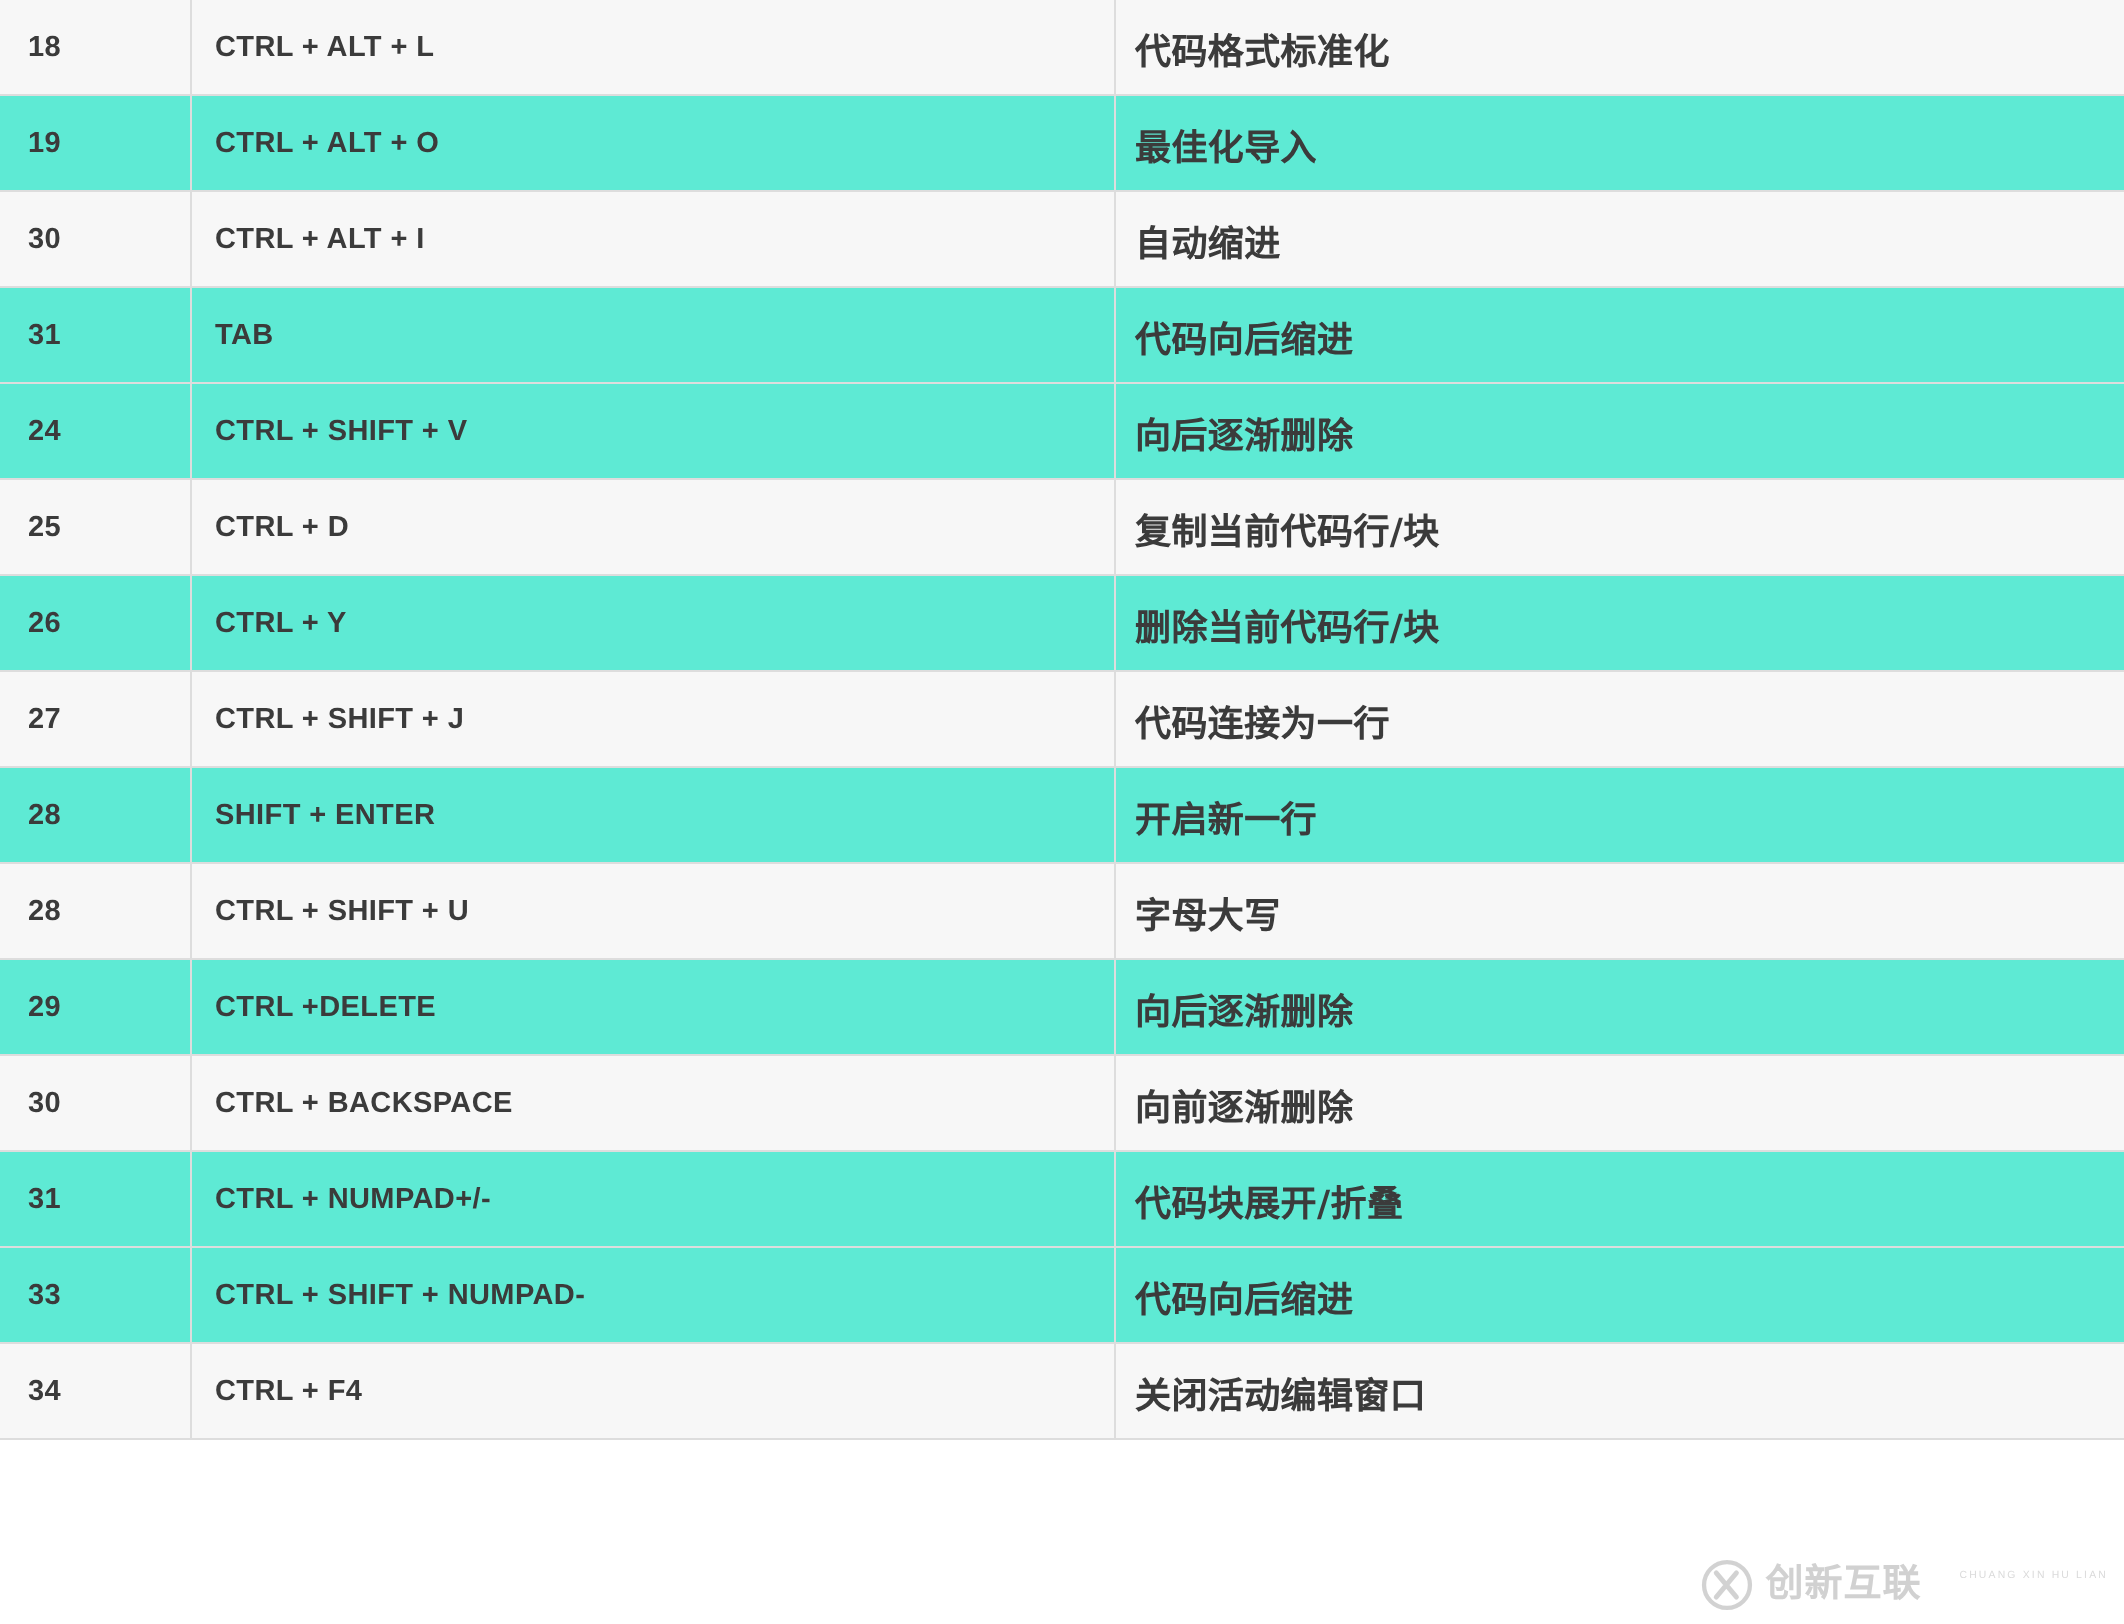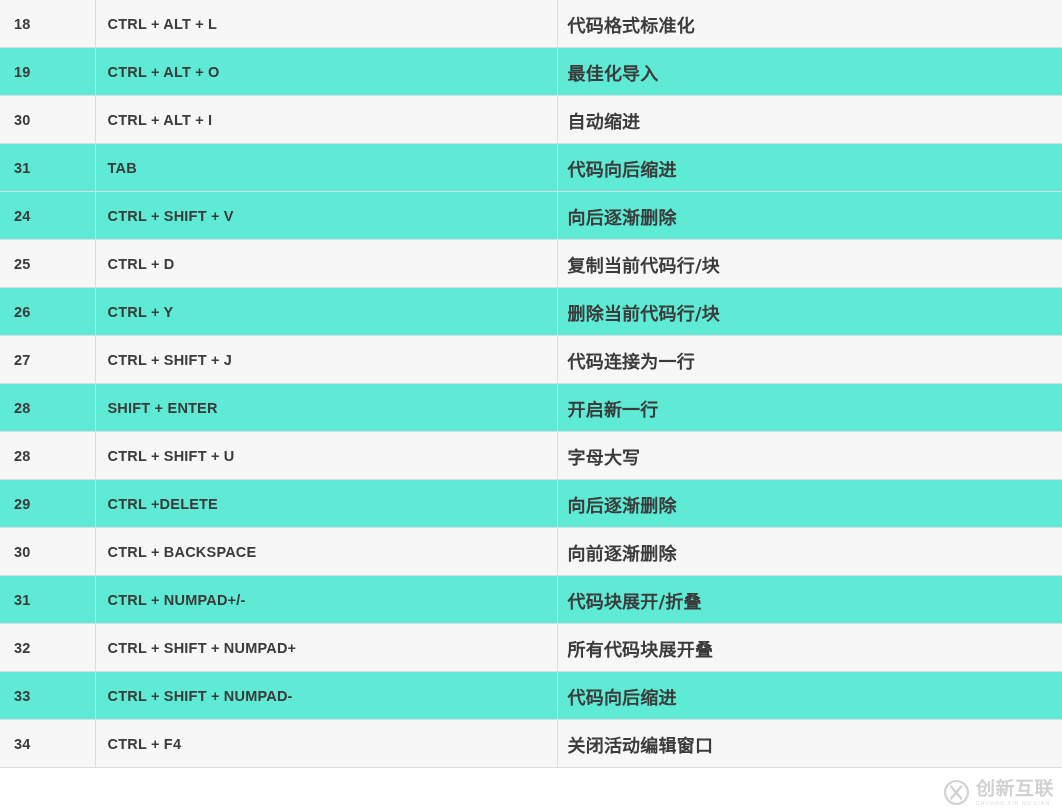--- a/index.html
+++ b/index.html
@@ -81,23 +81,23 @@
     pointer-events: none;
     user-select: none;
   }
   #watermark .wm-mark {
     width: 27px;
     height: 27px;
     flex: 0 0 27px;
   }
   #watermark .wm-textblock {
     display: flex;
-    flex-direction: column;
     justify-content: center;
     line-height: 1;
+    gap: 19px;
   }
   #watermark .wm-name {
     font-family: "DejaVu Sans", "Liberation Sans", sans-serif;
     font-size: 19px;
     font-weight: bold;
     color: #b6b6b6;
     letter-spacing: 0.5px;
   }
   #watermark .wm-pinyin {
     font-family: "Liberation Sans", sans-serif;
@@ -174,25 +174,20 @@
       </tr>
       <tr class="row-shaded">
         <td class="cell-index">30</td>
         <td class="cell-keys">CTRL + BACKSPACE</td>
         <td class="cell-desc">向前逐渐删除</td>
       </tr>
       <tr class="row-plain">
         <td class="cell-index">31</td>
         <td class="cell-keys">CTRL + NUMPAD+/-</td>
         <td class="cell-desc">代码块展开/折叠</td>
-      </tr>
-      <tr class="row-shaded">
-        <td class="cell-index">32</td>
-        <td class="cell-keys">CTRL + SHIFT + NUMPAD+</td>
-        <td class="cell-desc">所有代码块展开叠</td>
       </tr>
       <tr class="row-plain">
         <td class="cell-index">33</td>
         <td class="cell-keys">CTRL + SHIFT + NUMPAD-</td>
         <td class="cell-desc">代码向后缩进</td>
       </tr>
       <tr class="row-shaded">
         <td class="cell-index">34</td>
         <td class="cell-keys">CTRL + F4</td>
         <td class="cell-desc">关闭活动编辑窗口</td>

